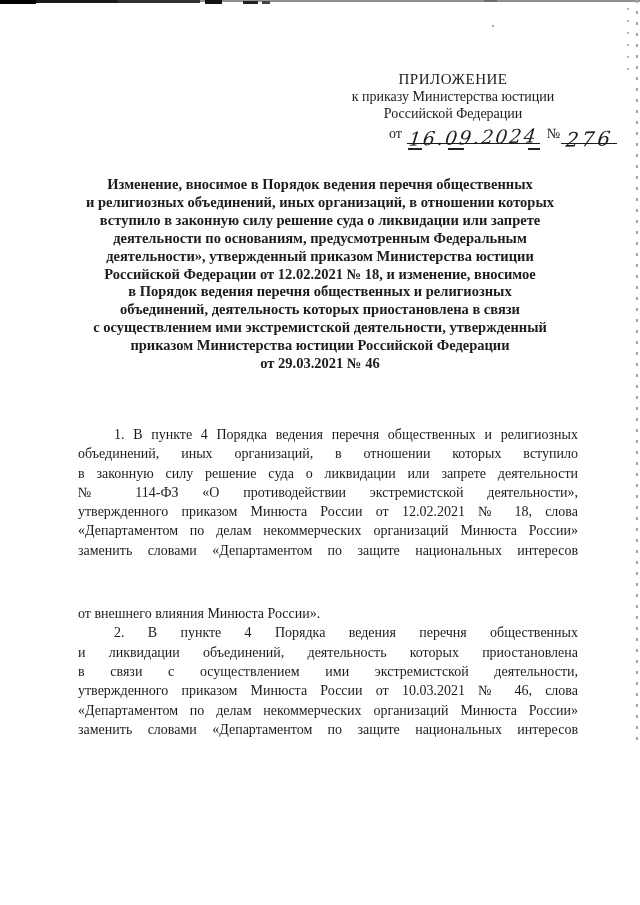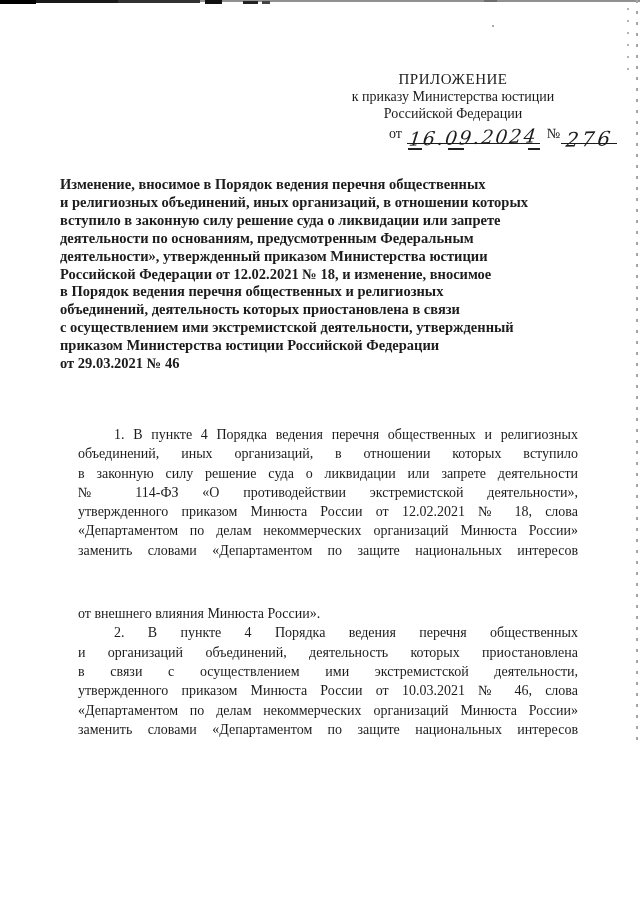--- a/index.html
+++ b/index.html
@@ -81,21 +81,21 @@
   .hw-s2 { left: 448px; top: 148px; width: 16px; }
   .hw-s3 { left: 528px; top: 148px; width: 12px; }
 
   
   .doc-title {
     position: absolute;
     left: 60px; top: 176px; width: 520px;
     font-weight: bold;
     font-size: 14.5px;
     line-height: 17.9px;
-    text-align: left;
+    text-align: center;
   }
 
   
   .body-text {
     position: absolute;
     left: 78px; top: 425px; width: 500px;
     font-size: 14px;
     line-height: 19.3px;
   }
   .jline {
@@ -162,21 +162,21 @@
       <div class="jline">объединений, иных организаций, в отношении которых вступило</div>
       <div class="jline">в законную силу решение суда о ликвидации или запрете деятельности</div>
       <div class="jline">№ 114-ФЗ «О противодействии экстремистской деятельности»,</div>
       <div class="jline">утвержденного приказом Минюста России от 12.02.2021 № 18, слова</div>
       <div class="jline">«Департаментом по делам некоммерческих организаций Минюста России»</div>
       <div class="jline">заменить словами «Департаментом по защите национальных интересов</div>
       <div class="jline last">от внешнего влияния Минюста России».</div>
     </div>
     <div class="paragraph">
       <div class="jline first">2. В пункте 4 Порядка ведения перечня общественных</div>
-      <div class="jline">и организаций объединений, деятельность которых приостановлена</div>
+      <div class="jline">и ликвидации объединений, деятельность которых приостановлена</div>
       <div class="jline">в связи с осуществлением ими экстремистской деятельности,</div>
       <div class="jline">утвержденного приказом Минюста России от 10.03.2021 № 46, слова</div>
       <div class="jline">«Департаментом по делам некоммерческих организаций Минюста России»</div>
       <div class="jline">заменить словами «Департаментом по защите национальных интересов</div>
       <div class="jline last">от внешнего влияния Минюста России».</div>
     </div>
   </div>
 
 </div>
 

